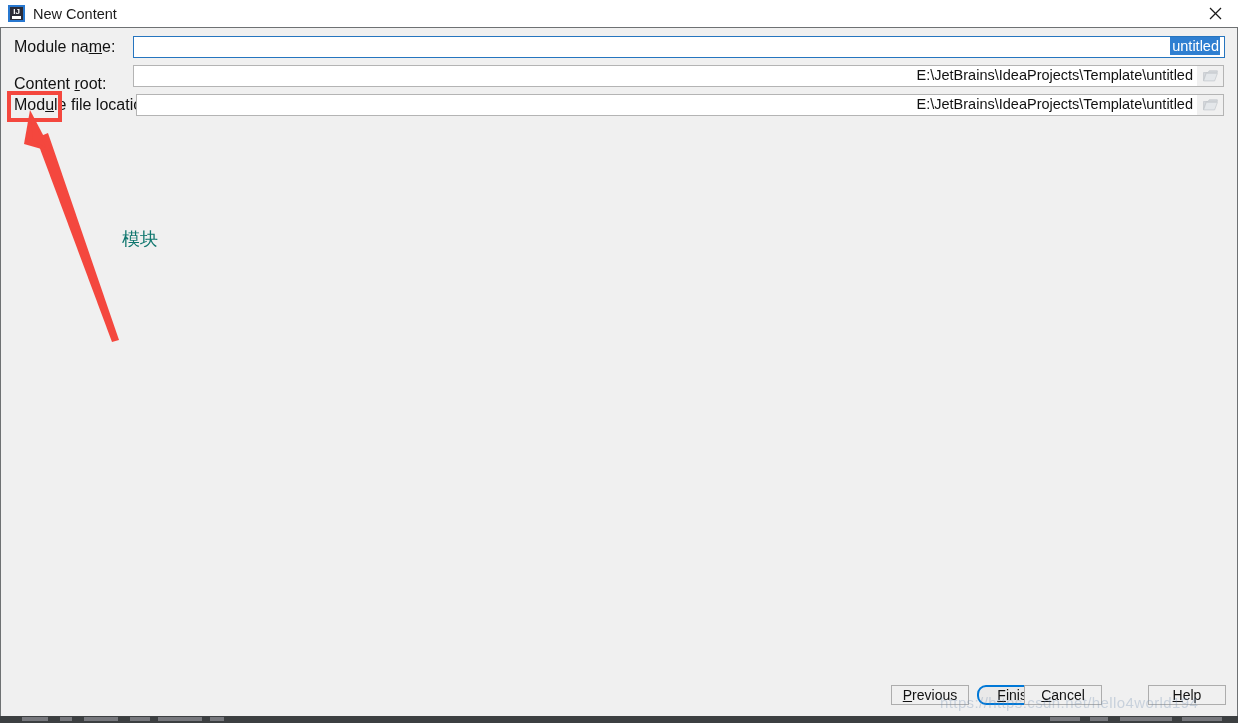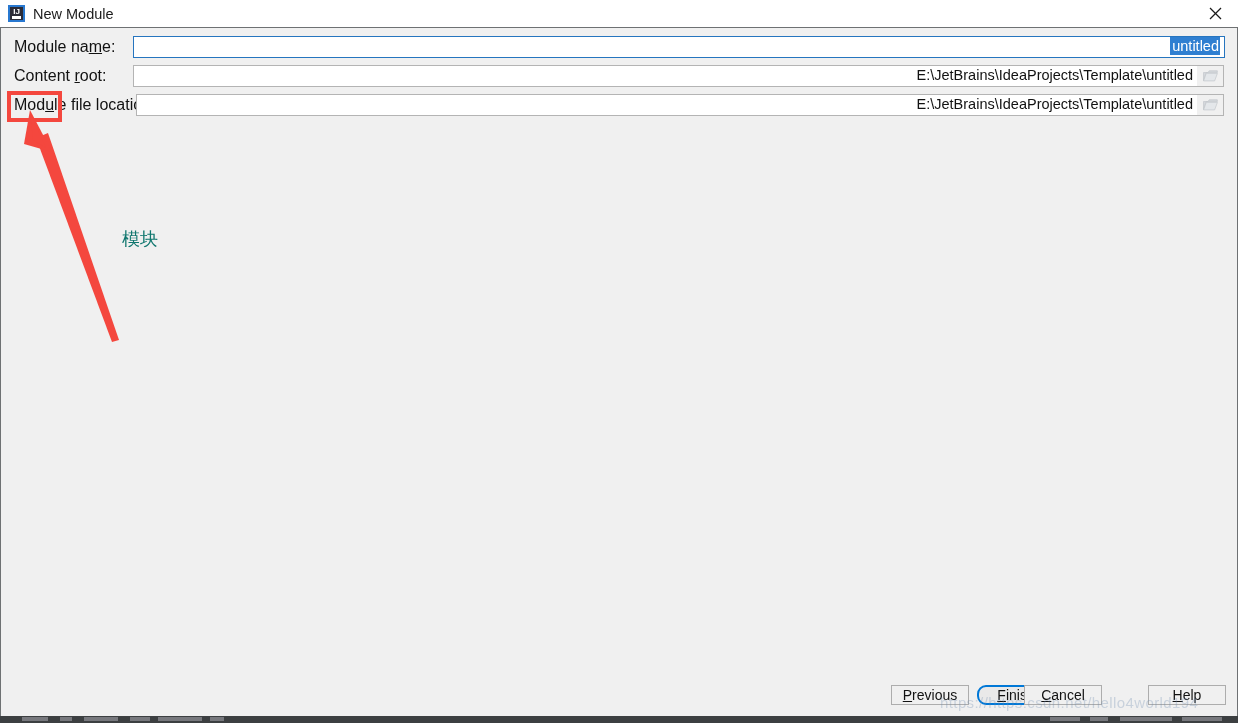--- a/index.html
+++ b/index.html
@@ -218,36 +218,36 @@
 </head>
 <body>
 
 <div id="dialog">
 
   <div id="titlebar">
     <div id="app-icon">
       <div class="ij-letters">IJ</div>
       <div class="ij-bar"></div>
     </div>
-    <div id="window-title">New Module</div>
+    <div id="window-title">New Content</div>
     <div id="close-button">
       <svg width="13" height="13" viewBox="0 0 13 13">
         <line x1="1" y1="1" x2="12" y2="12" stroke="#1b1b1b" stroke-width="1.2"></line>
         <line x1="12" y1="1" x2="1" y2="12" stroke="#1b1b1b" stroke-width="1.2"></line>
       </svg>
     </div>
   </div>
 
   <div id="body-area"></div>
 
   <div class="field-label" style="left:14px; top:38px;"><span>Module na</span><span class="mn">m</span><span>e:</span></div>
 
   <div class="text-field focused" style="left:133px; top:36px; width:1092px; height:22px;"><span class="sel">untitled</span></div>
 
-  <div class="field-label" style="left:14px; top:67px;"><span>Content </span><span class="mn">r</span><span>oot:</span></div>
+  <div class="field-label" style="left:14px; top:75px;"><span>Content </span><span class="mn">r</span><span>oot:</span></div>
 
   <div class="text-field" style="left:133px; top:65px; width:1065px; height:22px;"><span>E:\JetBrains\IdeaProjects\Template\untitled</span></div>
 
   <div class="browse-btn" style="left:1197px; top:65px; height:22px;">
     <svg width="15" height="12" viewBox="0 0 15 12">
       <path d="M0.5 2.5 L5 2.5 L6.2 0.8 L14.3 0.8 L14.3 2.6 L3.2 2.6 L0.5 10.8 Z" fill="#d5d8dc" stroke="#c3c7cb" stroke-width="0.7"></path>
       <path d="M3.2 3.4 L14.4 3.4 L11.6 10.9 L0.6 10.9 Z" fill="#e4e7ea" stroke="#c3c7cb" stroke-width="0.7"></path>
     </svg>
   </div>
 

